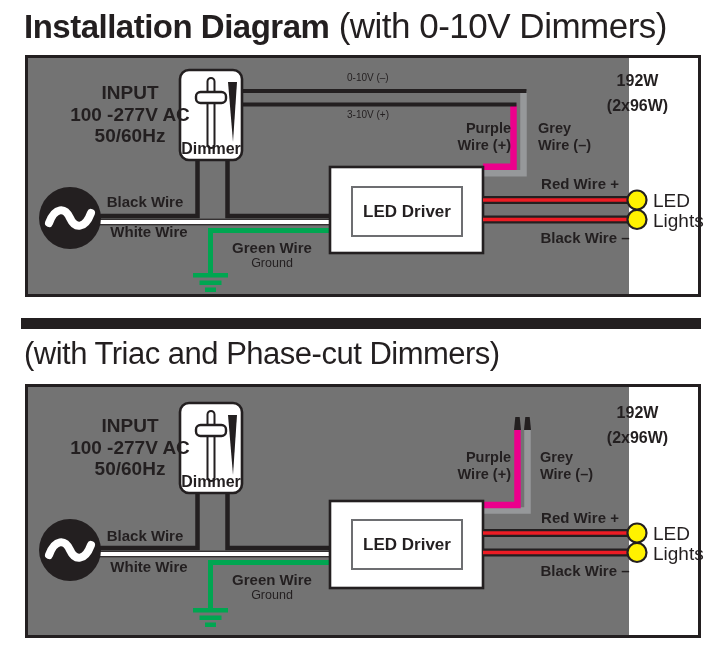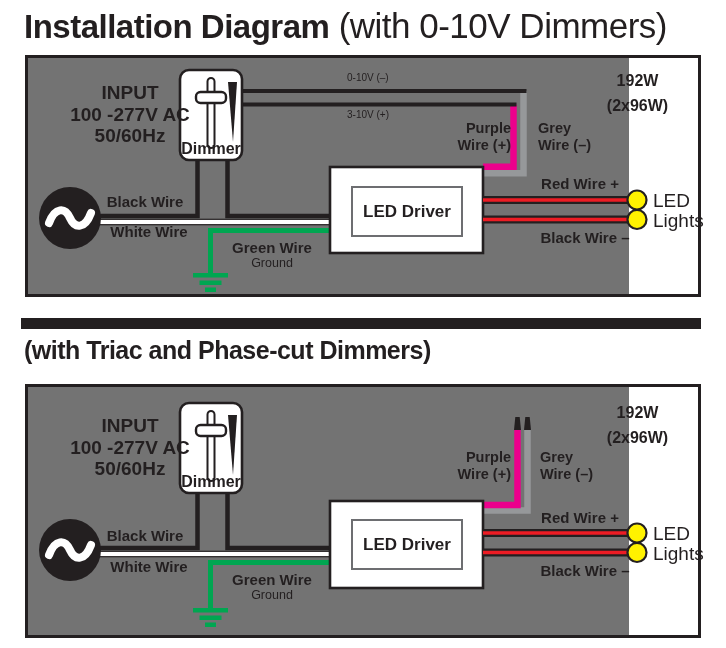--- a/index.html
+++ b/index.html
@@ -1,19 +1,19 @@
 <!DOCTYPE html>
 <html><head>
 <meta charset="utf-8">
 <style>
   html,body{margin:0;padding:0;background:#fff;}
   body{width:726px;height:648px;position:relative;font-family:"Liberation Sans", sans-serif;color:#231f20;overflow:hidden;}
   .h1{position:absolute;left:24px;top:6px;font-size:33px;font-weight:700;letter-spacing:-0.5px;white-space:nowrap;}
   .h1 .suffix{font-weight:400;font-size:35px;letter-spacing:-0.5px;}
-  .h2{position:absolute;left:24px;top:336px;font-size:25px;font-weight:700;letter-spacing:-0.5px;white-space:nowrap;}
+  .h2{position:absolute;left:24px;top:336px;font-size:31px;font-weight:400;letter-spacing:-0.5px;white-space:nowrap;}
   .divider{position:absolute;left:21px;top:318px;width:680px;height:11px;background:#231f20;}
   .diagram{position:absolute;left:25px;width:604px;background:#737373;}
   .d1{top:55px;height:242px;}
   .d2{top:384px;height:254px;}
   .diagram svg{position:absolute;left:0;top:0;}
   .lbl{position:absolute;white-space:nowrap;line-height:1.08;}
   .b{font-weight:700;}
   .ctr{text-align:center;}
   .rt{text-align:right;}
   .input-block{width:150px;font-size:19px;line-height:21.5px;}

